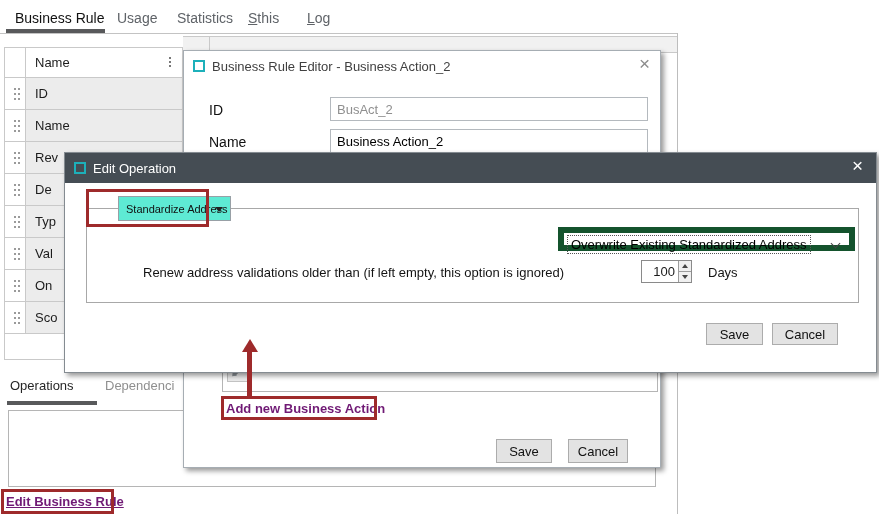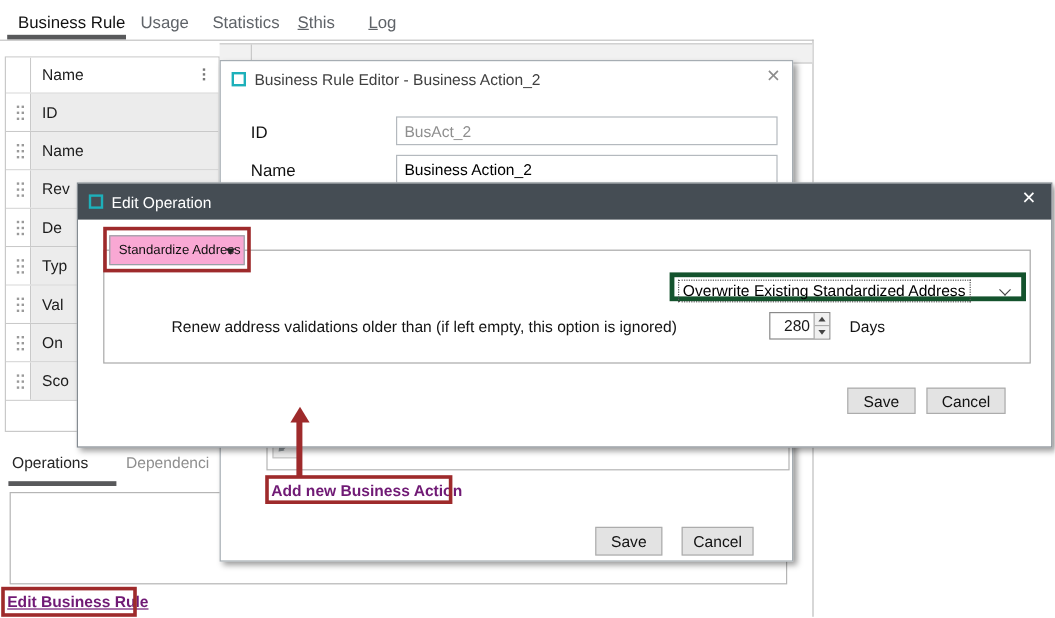--- a/index.html
+++ b/index.html
@@ -63,27 +63,27 @@
   .txt-input { border: 1px solid #b4b9be; background: #fff; font-family: "Liberation Sans", sans-serif;
                font-size: 13px; padding: 0 6px; outline: none; }
   .txt-input.dim { color: #8f8f8f; }
 
   .btn { background: #e3e3e3; border: 1px solid #acacac; font-size: 13px; color: #111;
          display: flex; align-items: center; justify-content: center; cursor: pointer;
          font-family: "Liberation Sans", sans-serif; }
 
   
   .groupbox { border: 1px solid #a8a8a8; }
-  .legend-select { background: #f9a8d4; border: 1px solid #98a0a6; cursor: pointer; }
+  .legend-select { background: #5eead4; border: 1px solid #98a0a6; cursor: pointer; margin-left: 27px; }
   .legend-select .txt { position: absolute; left: 7px; top: 6px; font-size: 11px; color: #111; white-space: nowrap; }
   .caret-down { position: absolute; right: 7px; top: 10px; width: 0; height: 0;
                 border-left: 4px solid transparent; border-right: 4px solid transparent;
                 border-top: 5px solid #222; }
   .op-label { font-size: 13px; color: #141414; white-space: nowrap; }
-  .combo { background: #fff; border: 4px solid #14532d; cursor: pointer; }
+  .combo { background: #fff; border: 6px solid #14532d; cursor: pointer; }
   .combo .sel { position: absolute; left: 4px; top: 3px; font-size: 13px; color: #000;
                 padding: 1px 3px; outline: 1px dotted #555; white-space: nowrap; }
   .chevron { position: absolute; right: 10px; top: 7px; width: 7px; height: 7px;
              border-right: 1.6px solid #444; border-bottom: 1.6px solid #444;
              transform: rotate(45deg); }
   .spinbox { border: 1px solid #8a8a8a; background: #fff; display: flex; }
   .spin-val { width: 36px; font-size: 13px; text-align: right; padding: 3px 3px 0 0; }
   .spin-btns { width: 13px; display: flex; flex-direction: column; border-left: 1px solid #9c9c9c; }
   .spin-btn { flex: 1; background: #f0f0f0; display: flex; align-items: center; justify-content: center; cursor: pointer; }
   .spin-btn.up { border-bottom: 1px solid #9c9c9c; }
@@ -262,21 +262,21 @@
   </div>
   <div class="abs anno-box" style="left:21px; top:36px; width:123px; height:38px;"></div>
 
   <div class="abs combo" style="left:493px; top:74px; width:297px; height:24px;">
     <span class="sel">Overwrite Existing Standardized Address</span>
     <span class="chevron"></span>
   </div>
 
   <div class="abs op-label" style="left:36px; top:112px;margin-left:42px;">Renew address validations older than (if left empty, this option is ignored)</div>
   <div class="abs spinbox" style="left:576px; top:107px; width:51px; height:23px;">
-    <div class="spin-val">280</div>
+    <div class="spin-val">100</div>
     <div class="spin-btns">
       <div class="spin-btn up">
           <span class="tri-up"></span>
         </div>
       <div class="spin-btn">
           <span class="tri-down"></span>
         </div>
     </div>
   </div>
   <div class="abs op-label" style="left:643px; top:112px;">Days</div>

